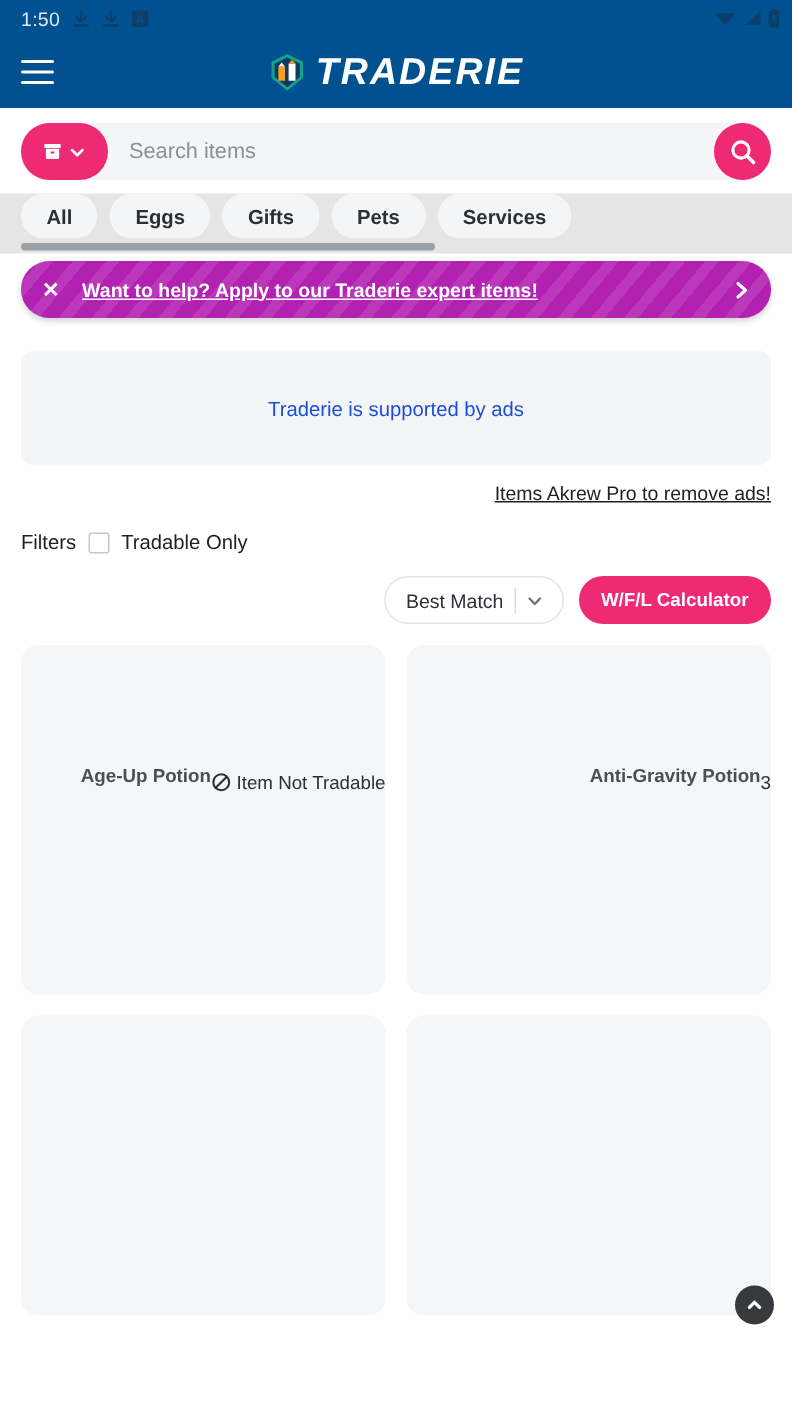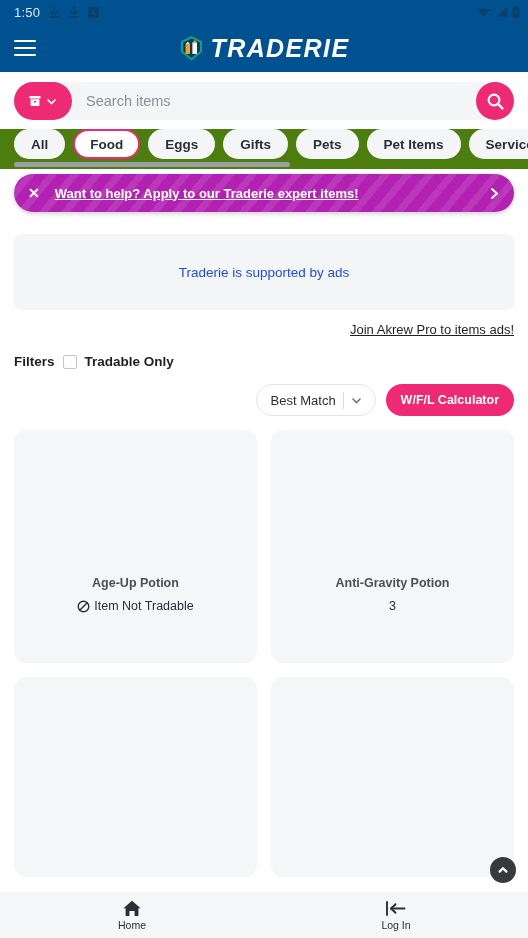--- a/index.html
+++ b/index.html
@@ -125,21 +125,21 @@
     right: 0; top: 0;
     width: 38px; height: 38px;
     border-radius: 50%;
     background: #ed2a73;
     display: flex; align-items: center; justify-content: center;
     cursor: pointer;
     border: 0;
   }
 
   
-  .tabs-outer { position: relative; padding-bottom: 10px; background:#4d7c0f; }
+  .tabs-outer { position: relative; padding-bottom: 10px; background:#e5e5e5; }
   .tabs {
     display: flex;
     gap: 8px;
     padding: 0 14px;
     overflow: hidden;
     white-space: nowrap;
   }
   .tab {
     flex: 0 0 auto;
     height: 30px;
@@ -226,21 +226,20 @@
     text-decoration: underline;
     cursor: pointer;
   }
 
   
   .filters-row {
     display: flex;
     align-items: flex-end;
     gap: 8px;
     padding: 16px 14px 0 14px;
-    font-weight: bold;
   }
   .filters-label { font-size: 13.5px; color: #1d1f23; cursor: pointer; }
   .checkbox {
     width: 14px; height: 14px;
     border: 1.5px solid #c3c7cd;
     border-radius: 2px;
     background: #fff;
     cursor: pointer;
   }
   .tradable-label { font-size: 13.5px; color: #1d1f23; cursor: pointer; }
@@ -290,21 +289,21 @@
     display: grid;
     grid-template-columns: 1fr 1fr;
     gap: 14px;
     padding: 14px 14px 0 14px;
   }
   .card {
     background: #f4f6f8;
     border-radius: 12px;
     height: 233px;
     display: flex;
-    flex-direction: column;
+    flex-direction: row;
     align-items: center;
     justify-content: flex-end;
     padding-bottom: 50px;
     cursor: pointer;
   }
   .card-title {
     font-size: 12.5px;
     font-weight: 700;
     color: #4a4f57;
     text-align: center;
@@ -427,36 +426,30 @@
         </svg>
       </button>
     </div>
   </div>
 
   <div class="tabs-outer">
     <div class="tabs">
       <div class="tab">
           <span>All</span>
         </div>
-      <div class="tab selected">
-          <span>Food</span>
-        </div>
       <div class="tab">
           <span>Eggs</span>
         </div>
       <div class="tab">
           <span>Gifts</span>
         </div>
       <div class="tab">
           <span>Pets</span>
         </div>
       <div class="tab">
-          <span>Pet Items</span>
-        </div>
-      <div class="tab">
           <span>Services</span>
         </div>
 
     </div>
     <div class="tab-scrollbar"></div>
   </div>
 
   <div class="promo">
     <span class="promo-close">✕</span>
     <span class="promo-text">Want to help? Apply to our Traderie expert items!</span>
@@ -464,21 +457,21 @@
       <svg width="15" height="15" viewBox="0 0 15 15">
         <path d="M5 3 L10 7.5 L5 12" stroke="#fff" stroke-width="2.1" fill="none" stroke-linecap="round" stroke-linejoin="round"></path>
       </svg>
     </span>
   </div>
 
   <div class="ad-slot">
     <span>Traderie is supported by ads</span>
   </div>
   <div class="ad-link-row">
-    <span class="ad-link">Join Akrew Pro to items ads!</span>
+    <span class="ad-link">Items Akrew Pro to remove ads!</span>
   </div>
 
   <div class="filters-row">
     <span class="filters-label">Filters</span>
     <span class="checkbox"></span>
     <span class="tradable-label">Tradable Only</span>
   </div>
 
   <div class="sort-row">
     <div class="sort-select">
@@ -517,30 +510,14 @@
       <div class="card-title"></div>
     </div>
   </div>
 
   <div class="scroll-top">
     <svg width="14" height="14" viewBox="0 0 14 14">
       <path d="M3.6 8.6 L7 5.2 L10.4 8.6" stroke="#fff" stroke-width="2.2" fill="none" stroke-linecap="round" stroke-linejoin="round"></path>
     </svg>
   </div>
 
-  <div class="bottom-nav">
-    <div class="nav-item">
-      <svg width="20" height="19" viewBox="0 0 20 19">
-        <path d="M10 1.8 L18.6 9.3 H16.4 V17 H12.6 V12 H7.4 V17 H3.6 V9.3 H1.4 Z" fill="#2b2f36"></path>
-      </svg>
-      <span class="nav-label">Home</span>
-    </div>
-    <div class="nav-item">
-      <svg width="22" height="19" viewBox="0 0 22 19">
-        <path d="M2 3 V16" stroke="#2b2f36" stroke-width="1.9" stroke-linecap="round"></path>
-        <path d="M19.5 9.5 H6" stroke="#2b2f36" stroke-width="1.9" stroke-linecap="round"></path>
-        <path d="M10.5 5.2 L6 9.5 L10.5 13.8" stroke="#2b2f36" stroke-width="1.9" fill="none" stroke-linecap="round" stroke-linejoin="round"></path>
-      </svg>
-      <span class="nav-label">Log In</span>
-    </div>
-  </div>
 
 </div>
 
 </body></html>

